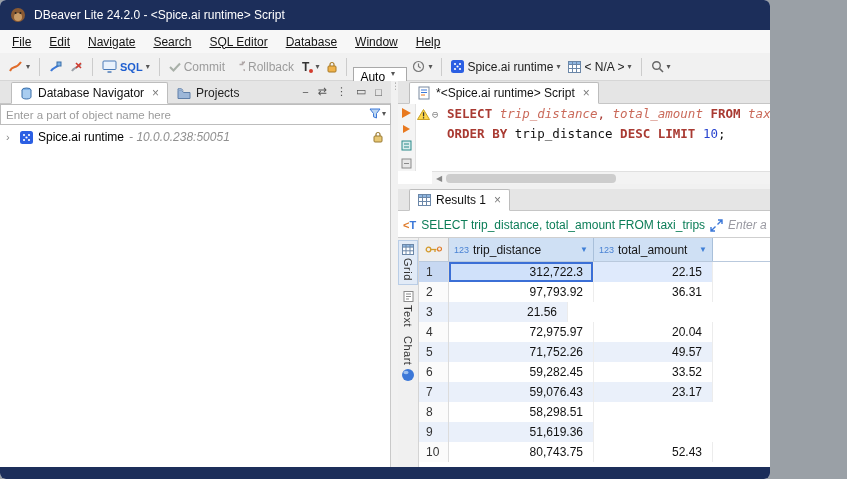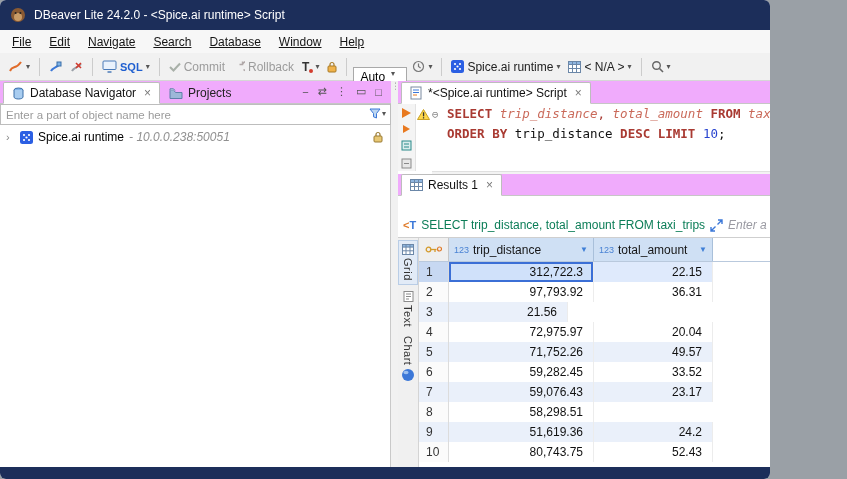--- a/index.html
+++ b/index.html
@@ -22,21 +22,21 @@
   .tbtn { display:flex; align-items:center; gap:3px; padding:2px 3px; border-radius:2px; white-space:nowrap; }
   .dd { font-size:8px; color:#555; line-height:1; }
   .tsep { width:1px; height:18px; background:#cccccc; margin:0 4px; flex:none; }
   .tlabel { color:#222; }
   .tlabel.disabled { color:#9c9c9c; }
   .sql-text { color:#1f5fd0; font-weight:bold; font-size:11px; }
   .ticon { font-weight:bold; color:#333; font-size:12px; position:relative; padding-right:3px; }
   .ticon::after { content:""; position:absolute; right:-1px; bottom:1px; width:4px; height:4px; background:#d23b2e; border-radius:50%; }
   .combo { display:flex; align-items:flex-start; gap:6px; background:#fff; border:1px solid #a9a9a9; height:19px; padding:2px 6px; min-width:54px;margin-top:20px; }
   
-  .tabbar { background:#f0abfc; border-bottom:1px solid #c6c6c6; display:flex; align-items:flex-end; padding-left:3px; }
+  .tabbar { background:#e5e5e5; border-bottom:1px solid #c6c6c6; display:flex; align-items:flex-end; padding-left:11px; }
   .tab { height:22px; display:flex; align-items:center; gap:5px; padding:0 8px; margin-bottom:-1px;
     border:1px solid #bdbdbd; border-bottom:1px solid #fff; background:#fff; border-radius:2px 2px 0 0; white-space:nowrap; color:#111; }
   .tab.inactive { background:transparent; border-color:transparent; border-bottom:1px solid transparent; color:#222; }
   .close { color:#7a7a7a; margin-left:3px; font-size:12px; line-height:1; }
   .winbtns { margin-left:auto; display:flex; align-items:center; gap:9px; padding:0 9px 5px 0; color:#555; font-size:11px; }
   
   .left-panel { position:absolute; left:0; top:81px; width:391px; height:386px; background:#fff; border-right:1px solid #c9c9c9; }
   .lp-tabbar { position:absolute; left:0; top:0; width:391px; height:23px; }
   .lp-filter { position:absolute; left:0; top:23px; width:391px; height:21px; }
   .lp-filter input { width:100%; height:100%; border:1px solid #bdbdbd; padding:0 26px 0 5px; font-family:inherit; font-size:11.5px; color:#222; outline:none; }
@@ -68,21 +68,21 @@
   .tok-col { color:var(--identifier,#ca6a5a); font-style:italic; }
   .tok-num { color:var(--number,#2743cf); }
   .tok-pl { color:#111; }
   .tok-pun { color:var(--keyword,#a93a32); }
   .ed-scroll { position:absolute; left:34px; top:90px; width:415px; height:13px; background:#f3f3f3; border-top:1px solid #e0e0e0;
     display:flex; align-items:center; }
   .ed-scroll .arrow { width:14px; text-align:center; color:#888; font-size:8px; }
   .ed-scroll .thumb { width:170px; height:9px; background:#cdcdcd; border-radius:4px; }
   .h-sash { position:absolute; left:0; top:103px; width:449px; height:7px; background:#f1f1f1; }
   
-  .res-tabbar { position:absolute; left:0; top:93px; width:449px; height:22px; }
+  .res-tabbar { position:absolute; left:0; top:108px; width:449px; height:22px; }
   .res-filter { position:absolute; left:0; top:132px; width:449px; height:25px; background:#fff; border-bottom:1px solid #cfcfcf;
     display:flex; align-items:center; padding:0 5px; gap:5px; }
   .filter-ico { font-weight:bold; font-size:11px; flex:none; }
   .filter-ico .lt { color:#e07b2a; }
   .filter-ico .t  { color:#3c78d8; }
   .filter-query { color:var(--filter_query,#0b7d57); white-space:nowrap; overflow:hidden; flex:none; }
   .res-filter input { flex:1; min-width:30px; border:none; outline:none; height:100%; font-family:inherit; font-size:12px; font-style:italic; color:#555; }
   .res-filter input::placeholder { color:#9a9aa2; font-style:italic; }
   .res-body { position:absolute; left:0; top:157px; width:449px; height:229px; }
   .side-strip { position:absolute; left:0; top:0; width:21px; height:229px; background:#f0f0f0; border-right:1px solid #d4d4d4;
@@ -127,20 +127,21 @@
         <circle cx="10.4" cy="6" r="1" fill="#222"></circle>
     </svg>
     <span class="ttext">DBeaver Lite 24.2.0 - &lt;Spice.ai runtime&gt; Script</span>
   </div>
 
   <div class="menubar">
     <span class="menu-item">File</span>
     <span class="menu-item">Edit</span>
     <span class="menu-item">Navigate</span>
     <span class="menu-item">Search</span>
+    <span class="menu-item">SQL Editor</span>
     <span class="menu-item">Database</span>
     <span class="menu-item">Window</span>
     <span class="menu-item">Help</span>
   </div>
 
   <div class="toolbar">
     <div class="tbtn">
       <svg width="15" height="13">
           <path d="M2 11C4.5 5 7.5 10 13 2" stroke="#e06c2b" stroke-width="2" fill="none"></path>
         </svg>
@@ -470,21 +471,20 @@
               <div class="cell filler"></div>
             </div>
             <div class="grid-row">
               <div class="cell num">8</div>
               <div class="cell val c0">58,298.51</div>
               <div class="cell filler"></div>
             </div>
             <div class="grid-row tint">
               <div class="cell num">9</div>
               <div class="cell val c0">51,619.36</div>
-              <div class="cell val c1">24.2</div>
               <div class="cell filler"></div>
             </div>
             <div class="grid-row">
               <div class="cell num">10</div>
               <div class="cell val c0">80,743.75</div>
               <div class="cell val c1">52.43</div>
               <div class="cell filler"></div>
             </div>
           </div>
       </div>

